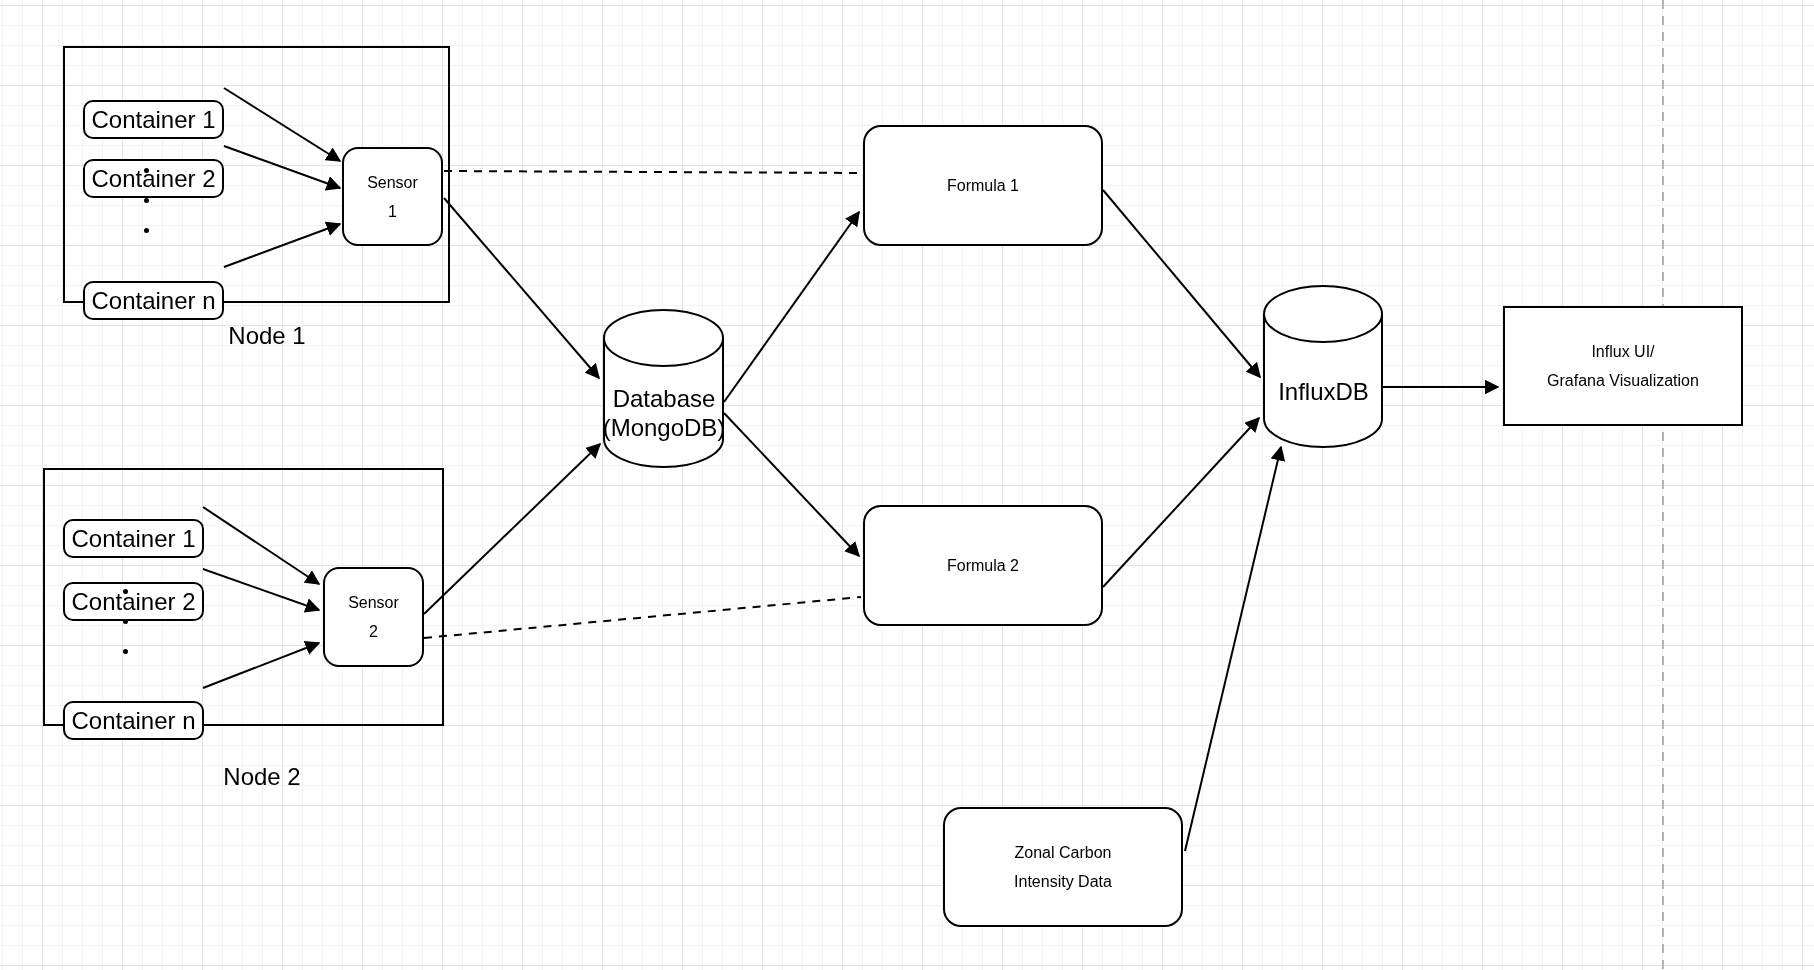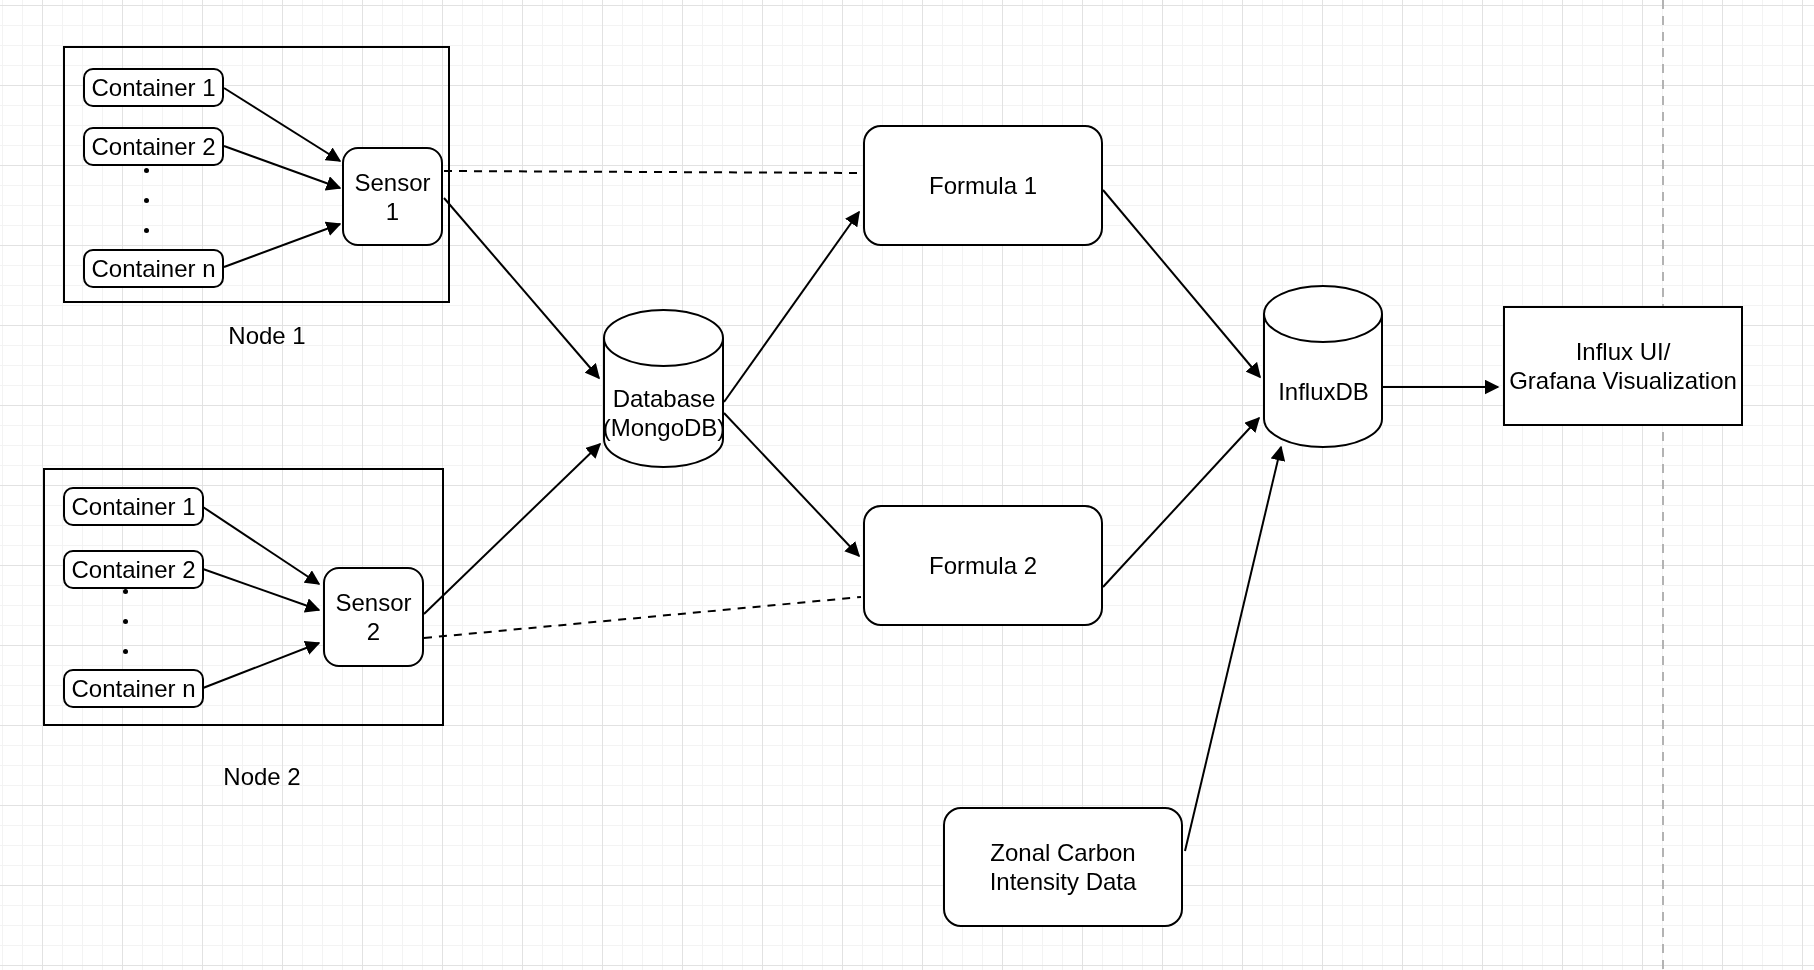--- a/index.html
+++ b/index.html
@@ -22,25 +22,25 @@
   .shape{
     position:absolute;
     box-sizing:border-box;
     border:2px solid #000;
     background:#fff;
     display:flex;
     flex-direction:column;
     align-items:center;
     justify-content:center;
     text-align:center;
-    font-size:24px;
+    font-size:16px;
     line-height:29px;
   }
   .group-rect{background:transparent;}
-  .pill{border-radius:10px;font-size:24px;}
+  .pill{border-radius:10px;font-size:24px;margin-top:32px;}
   .rounded{border-radius:16px;}
   .rounded-lg{border-radius:18px;}
   .free-label{
     position:absolute;
     text-align:center;
     font-size:24px;
     line-height:28px;
     background:transparent;
   }
   .cyl-label{

